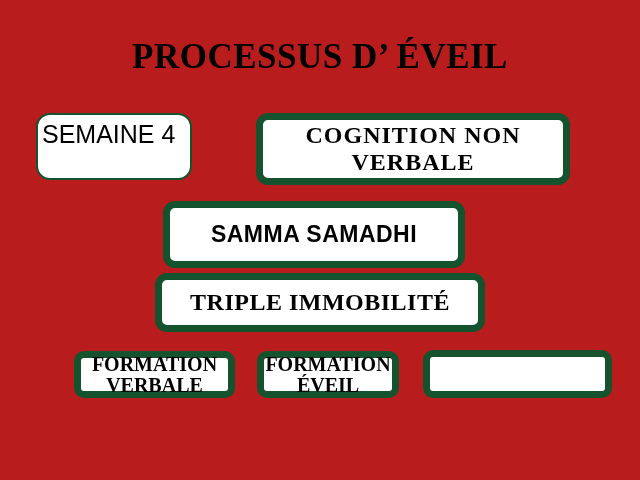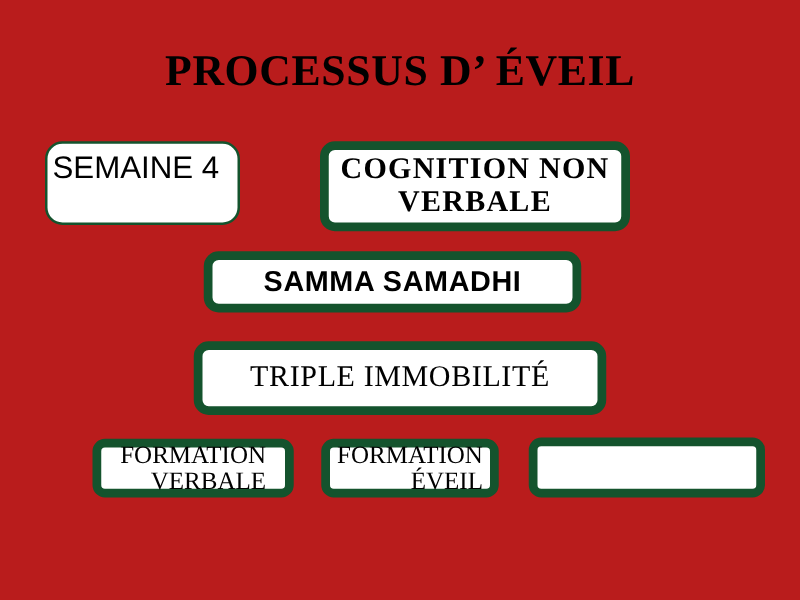--- a/index.html
+++ b/index.html
@@ -49,49 +49,48 @@
     align-items: flex-start;
     justify-content: flex-start;
     text-align: left;
     padding: 6px 4px;
     font-family: "Liberation Sans", sans-serif;
     font-weight: 400;
     font-size: 25px;
     line-height: 1.1;
   }
   .box-cognition {
-    left: 256px; top: 113px; width: 248px; height: 72px;
+    left: 256px; top: 113px; width: 314px; height: 72px;
     font-family: "Liberation Serif", serif;
     font-weight: bold;
     font-size: 24px;
     line-height: 27px;
     letter-spacing: 1px;
   }
   .box-samadhi {
-    left: 163px; top: 201px; width: 302px; height: 49px;
+    left: 163px; top: 201px; width: 302px; height: 67px;
     font-family: "Liberation Sans", sans-serif;
     font-weight: bold;
     font-size: 23px;
     letter-spacing: 0.5px;
   }
   .box-triple {
     left: 155px; top: 273px; width: 330px; height: 59px;
     font-family: "Liberation Serif", serif;
-    font-weight: normal;
+    font-weight: bold;
     font-size: 24px;
     letter-spacing: 0.5px;
   }
   .box-bottom {
     top: 351px; height: 47px;
     border-radius: 10px;
     font-family: "Liberation Serif", serif;
-    font-weight: 400;
+    font-weight: 700;
     font-size: 20px;
     line-height: 21px;
-    text-align: right;
   }
   .box-verbale { left: 74px; width: 161px; }
   .box-pensee { left: 257px; width: 142px; }
   .box-manifestation { left: 423px; top: 350px; width: 189px; height: 48px; font-size: 21px; line-height: 22px; }
   .two-line span { display: block; }
 </style>
 </head>
 <body>
 
 <div class="slide">

